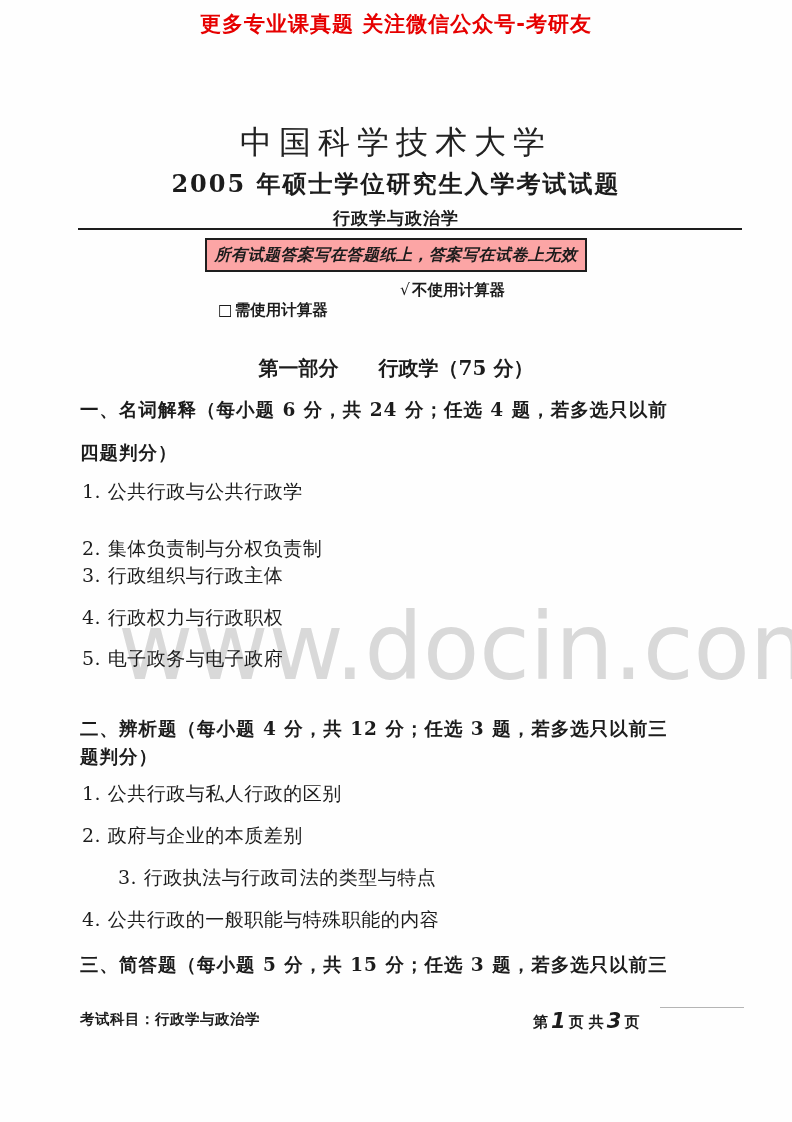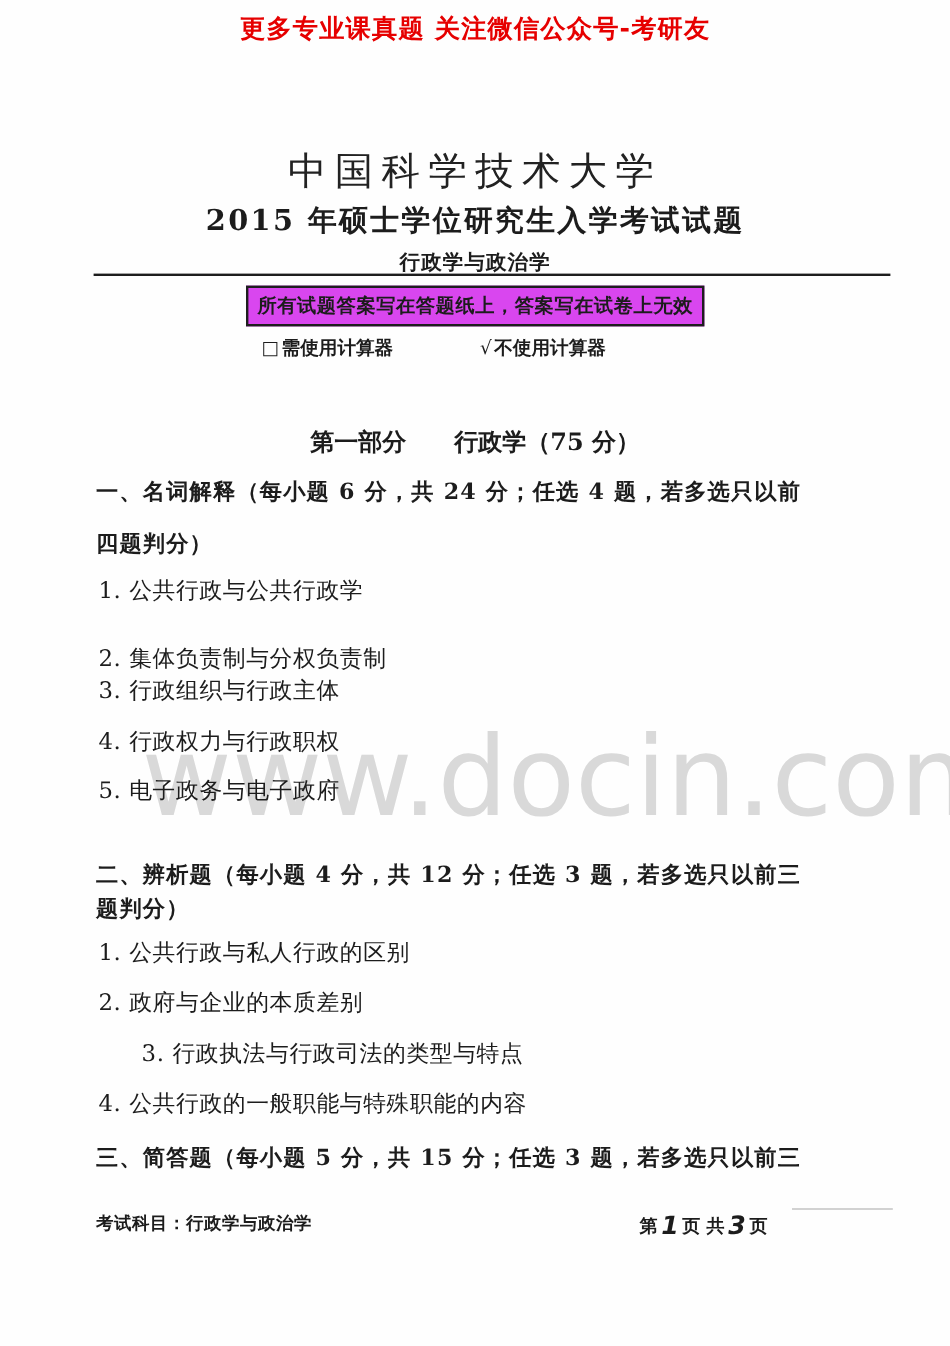--- a/index.html
+++ b/index.html
@@ -53,31 +53,32 @@
     width: 664px;
     height: 2px;
     background: #1d1d1d;
   }
   .notice-box {
     top: 238px;
     left: 205px;
     width: 378px;
     height: 30px;
     border: 2px solid #1e1e1e;
-    background: #d946ef;
+    background: #fca5a5;
+    font-style: italic;
   }
   .notice-text {
     line-height: 30px;
     text-align: center;
     font-size: 16px;
     font-weight: bold;
     letter-spacing: 0.5px;
   }
   .calc-row { top: 280px; font-size: 15.5px; font-weight: bold; }
-  .calc-required { left: 218px; }
+  .calc-required { left: 218px; margin-top: 20px; }
   .calc-not-used { left: 400px; }
   .calc-box-glyph { font-weight: normal; margin-right: 2px; }
   .calc-check-glyph { font-weight: normal; margin-right: 2px; }
 
   .part-heading {
     top: 355px;
     font-size: 20px;
     font-weight: bold;
   }
 
@@ -159,21 +160,21 @@
 </style>
 </head>
 <body>
 
 <div class="page">
 
   <div class="abs centered promo-banner">更多专业课真题 关注微信公众号-考研友</div>
 
   <div class="abs centered university-title">中国科学技术大学</div>
 
-  <div class="abs centered exam-title">2015 年硕士学位研究生入学考试试题</div>
+  <div class="abs centered exam-title">2005 年硕士学位研究生入学考试试题</div>
 
   <div class="abs centered subject-title">行政学与政治学</div>
 
   <div class="abs header-rule"></div>
 
   <div class="abs notice-box">
     <div class="notice-text">所有试题答案写在答题纸上，答案写在试卷上无效</div>
   </div>
 
   <div class="abs calc-row calc-required">

